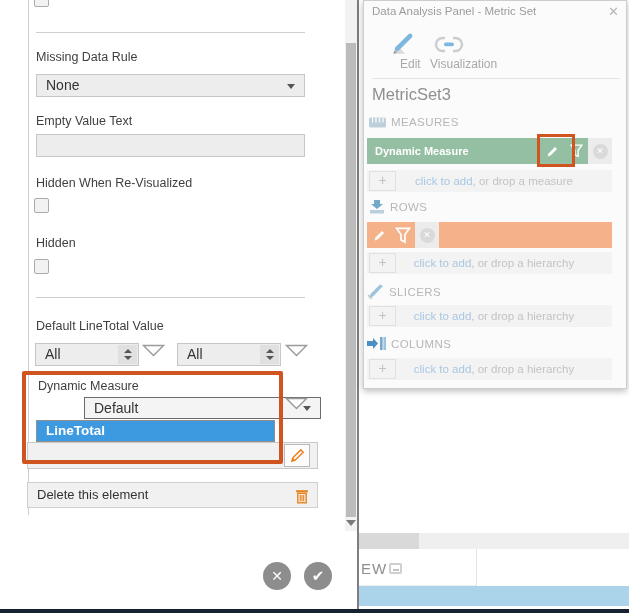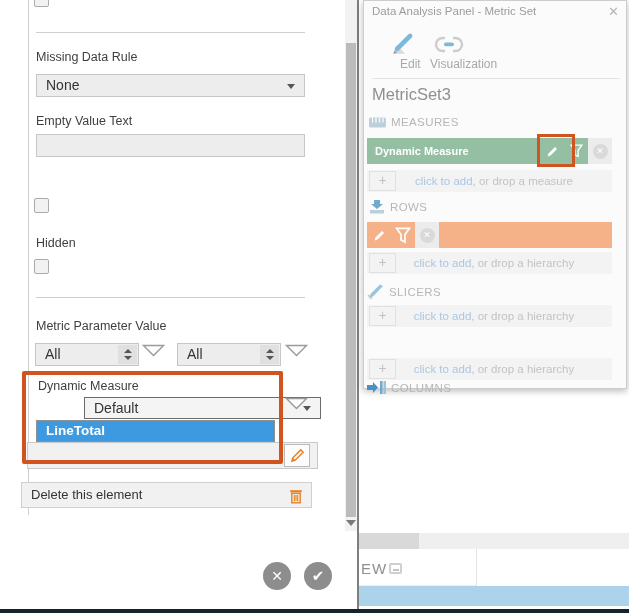--- a/index.html
+++ b/index.html
@@ -49,28 +49,29 @@
   <div class="abs selbox" style="left:36px;top:74px;width:269px;height:23px;">
     <span>None</span>
     <span class="sel-arrow"></span>
   </div>
 
   <div class="abs lbl" style="left:36px;top:114px;">Empty Value Text</div>
   <div class="abs selbox" style="left:36px;top:134px;width:269px;height:23px;">
     <span></span>
   </div>
 
+  <div class="abs lbl" style="left:36px;top:176px;">Hidden When Re-Visualized</div>
   <div class="abs checkbox" style="left:34px;top:198px;"></div>
 
   <div class="abs lbl" style="left:36px;top:236px;">Hidden</div>
   <div class="abs checkbox" style="left:34px;top:259px;"></div>
 
   <div class="abs divline" style="left:36px;top:297px;width:269px;"></div>
 
-  <div class="abs lbl" style="left:36px;top:319px;">Metric Parameter Value</div>
+  <div class="abs lbl" style="left:36px;top:319px;">Default LineTotal Value</div>
 
   <div class="abs selbox" style="left:35px;top:343px;width:104px;height:23px;">
     <span>All</span>
     <span class="spin">
         <i class="up"></i>
         <i class="dn"></i>
       </span>
   </div>
   <svg class="abs" style="left:142px;top:344px;" width="23" height="13">
     <polygon points="1.5,1.5 21.5,1.5 11.5,11.5" fill="#fdfdfd" stroke="#9a9a9a" stroke-width="1.4"></polygon>
@@ -103,21 +104,21 @@
   <svg class="abs" style="left:285px;top:397px;" width="23" height="13">
     <polygon points="1.5,1.5 21.5,1.5 11.5,11.5" fill="#fdfdfd" stroke="#9a9a9a" stroke-width="1.4"></polygon>
   </svg>
 
   <div class="abs" style="left:36px;top:420px;width:239px;border:1px solid #8f8f8f;background:#fff;">
     <div class="opt" style="background:#3d9ae1;color:#fff;font-weight:bold;">LineTotal</div>
   </div>
 
   <div class="abs" style="left:22px;top:371px;width:261px;height:93px;border:4px solid #cf5420;border-radius:2px;pointer-events:none;"></div>
 
-  <div class="abs graybtnrow" style="left:21px;top:482px;width:291px;height:26px;">
+  <div class="abs graybtnrow" style="left:27px;top:482px;width:291px;height:26px;">
     <span>Delete this element</span>
     <svg class="abs" style="right:8px;top:5px;" width="14" height="16" viewBox="0 0 14 16">
       <rect x="1.2" y="2.2" width="11.6" height="2.2" fill="#e8821e"></rect>
       <rect x="2.8" y="5.4" width="8.4" height="9.4" fill="none" stroke="#e8821e" stroke-width="1.4"></rect>
       <line x1="5.3" y1="7" x2="5.3" y2="13.2" stroke="#e8821e" stroke-width="1.1"></line>
       <line x1="7" y1="7" x2="7" y2="13.2" stroke="#e8821e" stroke-width="1.1"></line>
       <line x1="8.7" y1="7" x2="8.7" y2="13.2" stroke="#e8821e" stroke-width="1.1"></line>
     </svg>
   </div>
 
@@ -241,21 +242,21 @@
       </svg>
       <span>SLICERS</span>
     </div>
     <div class="abs addrow" style="left:3px;top:304px;width:245px;">
       <span class="plusbox">+</span>
       <span class="addtext">
         <span class="addlink">click to add</span><span>, or drop a hierarchy</span>
       </span>
     </div>
 
-    <div class="abs sechdr" style="left:3px;top:336px;margin-top:44px;">
+    <div class="abs sechdr" style="left:3px;top:336px;">
       <svg width="19" height="13" viewBox="0 0 19 13">
         <polygon points="0,4 6,4 6,1 11,6.5 6,12 6,9 0,9" fill="#4a90c4"></polygon>
         <rect x="13" y="0" width="2.6" height="13" fill="#74a9c9"></rect>
         <rect x="16.4" y="0" width="2.6" height="13" fill="#9cc3dc"></rect>
       </svg>
       <span>COLUMNS</span>
     </div>
     <div class="abs addrow" style="left:3px;top:357px;width:245px;">
       <span class="plusbox">+</span>
       <span class="addtext">

